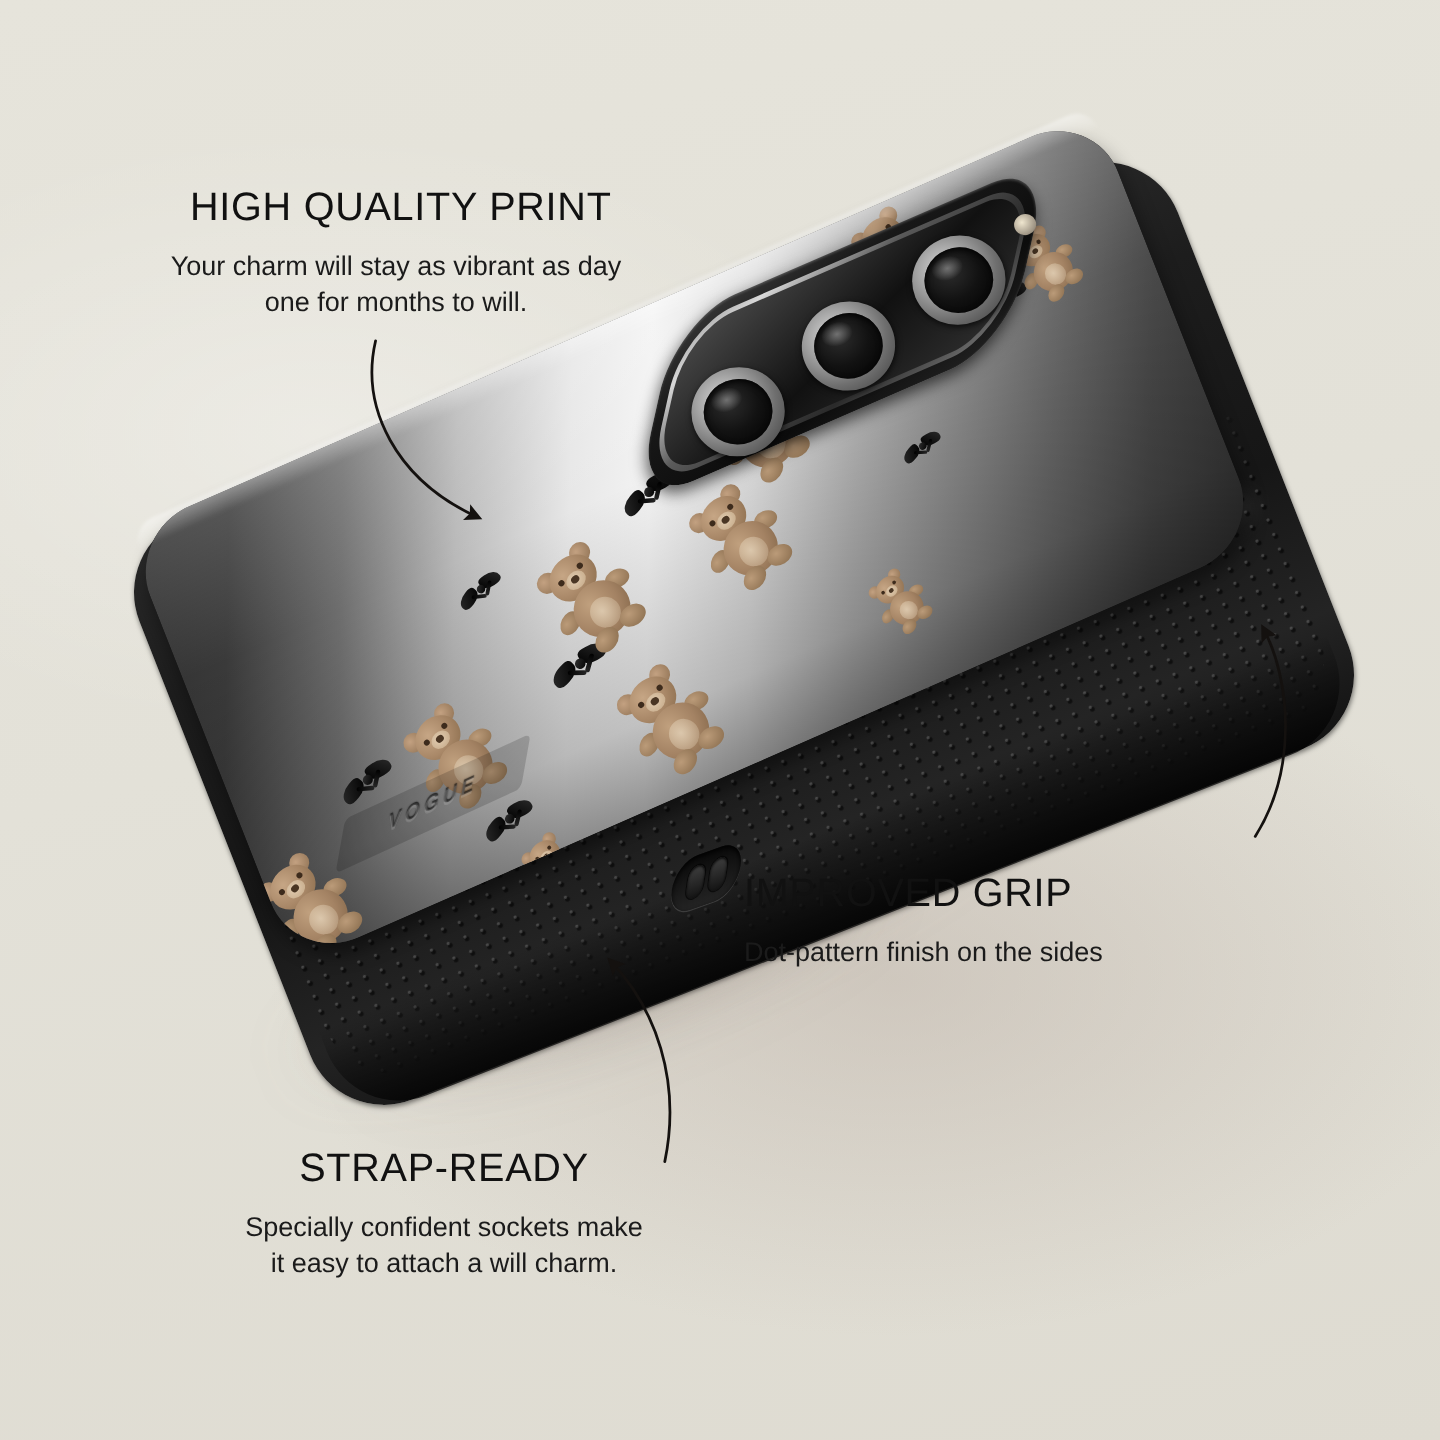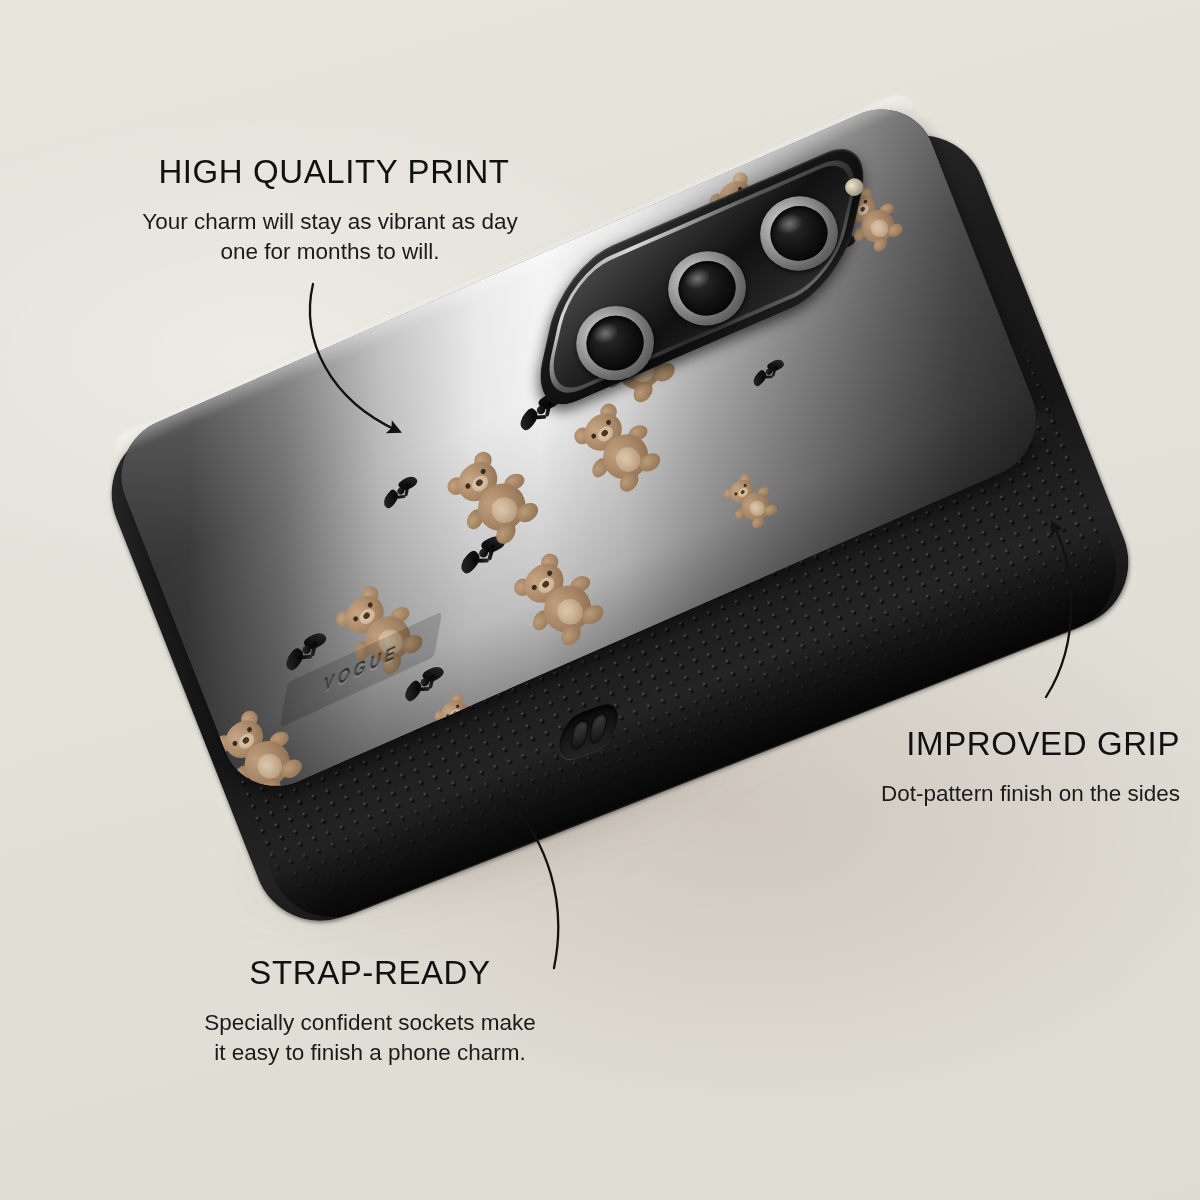--- a/index.html
+++ b/index.html
@@ -290,21 +290,21 @@
   .callout .ttl {
     font-size:33px; font-weight:400; letter-spacing:.6px;
     line-height:1.1; white-space:nowrap;
   }
   .callout .sub {
     font-size:22.5px; font-weight:400; line-height:1.33;
     color:#1b1b1b; margin-top:17px;
   }
   .c-print { left:0;   top:118px;  width:660px; text-align:center;margin-top:36px; }
   .c-print .ttl { padding-left:8px; }
-  .c-grip  { left:620px; top:726px; width:560px; text-align:right; }
+  .c-grip  { left:620px; top:726px; width:560px; text-align:left; }
   .c-strap { left:95px;  top:955px; width:550px; text-align:center; }
 
   
   #arrows { position:absolute; inset:0; pointer-events:none; }
 </style>
 </head>
 <body>
 
 <div id="stage">
 
@@ -585,17 +585,17 @@
     <div class="ttl">IMPROVED GRIP</div>
     <div class="sub">
       <div>Dot-pattern finish on the sides</div>
     </div>
   </div>
 
   <div class="callout c-strap">
     <div class="ttl">STRAP-READY</div>
     <div class="sub">
       <div>Specially confident sockets make</div>
-      <div>it easy to finish a phone charm.</div>
+      <div>it easy to attach a will charm.</div>
     </div>
   </div>
 
 </div>
 
 </body></html>

